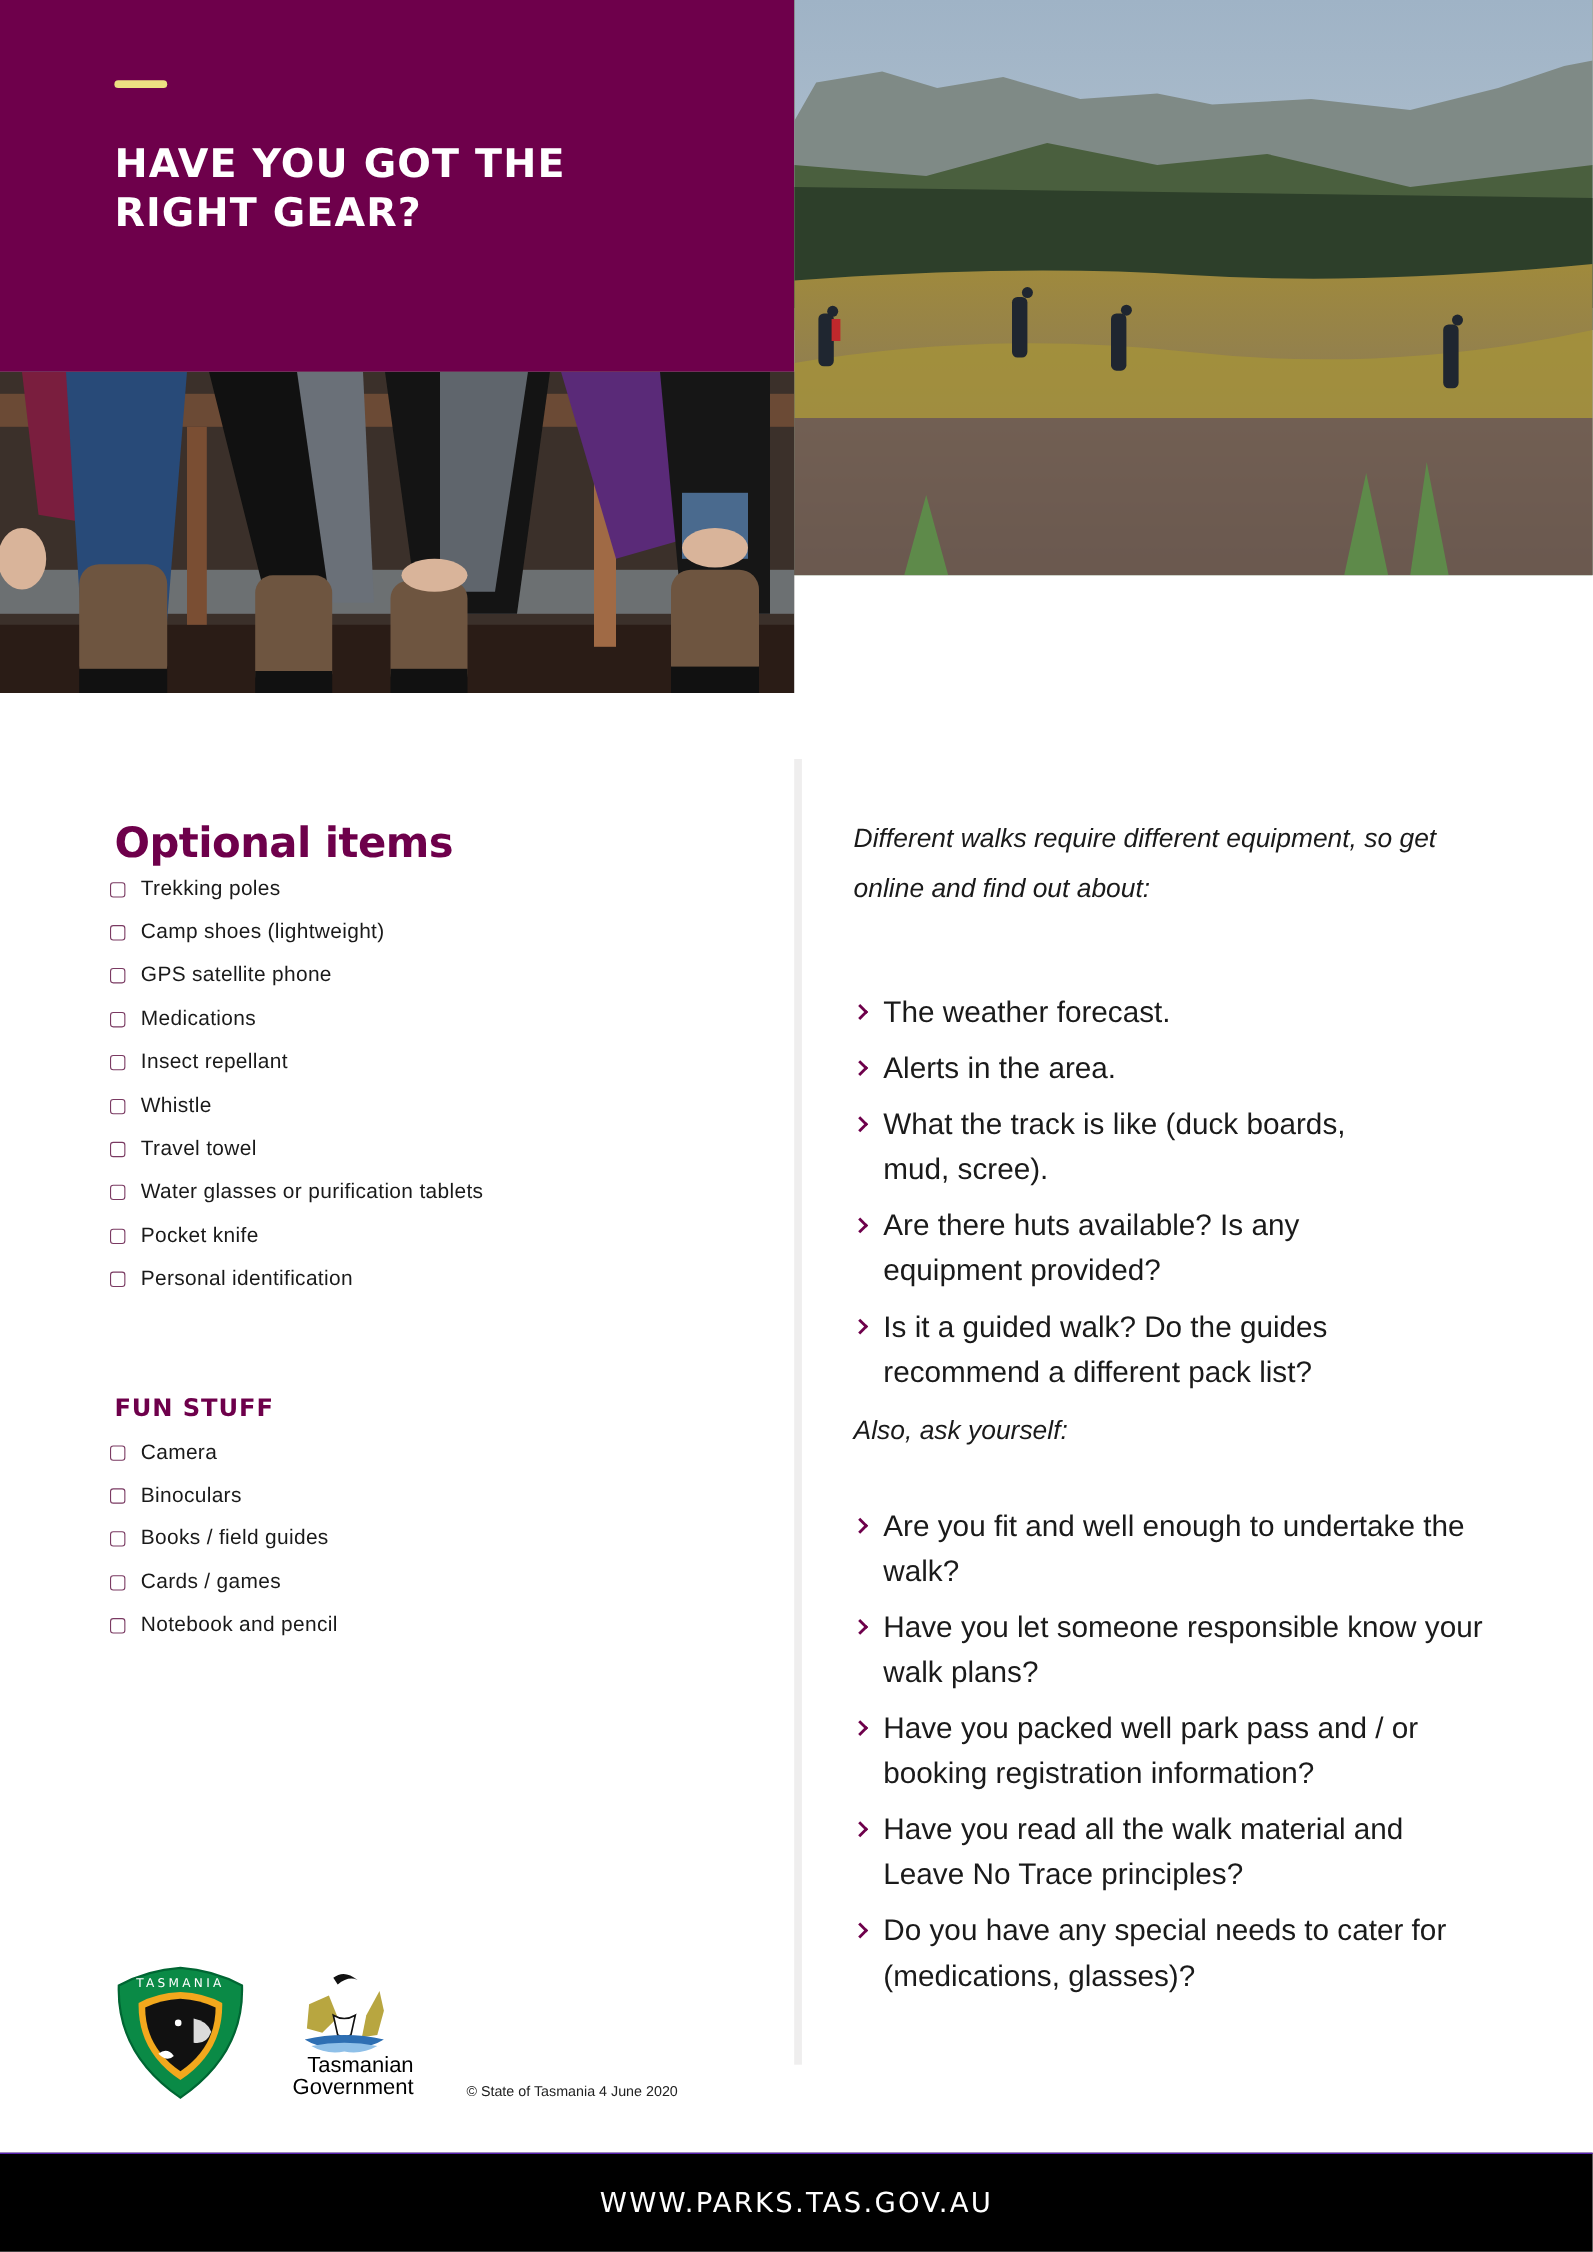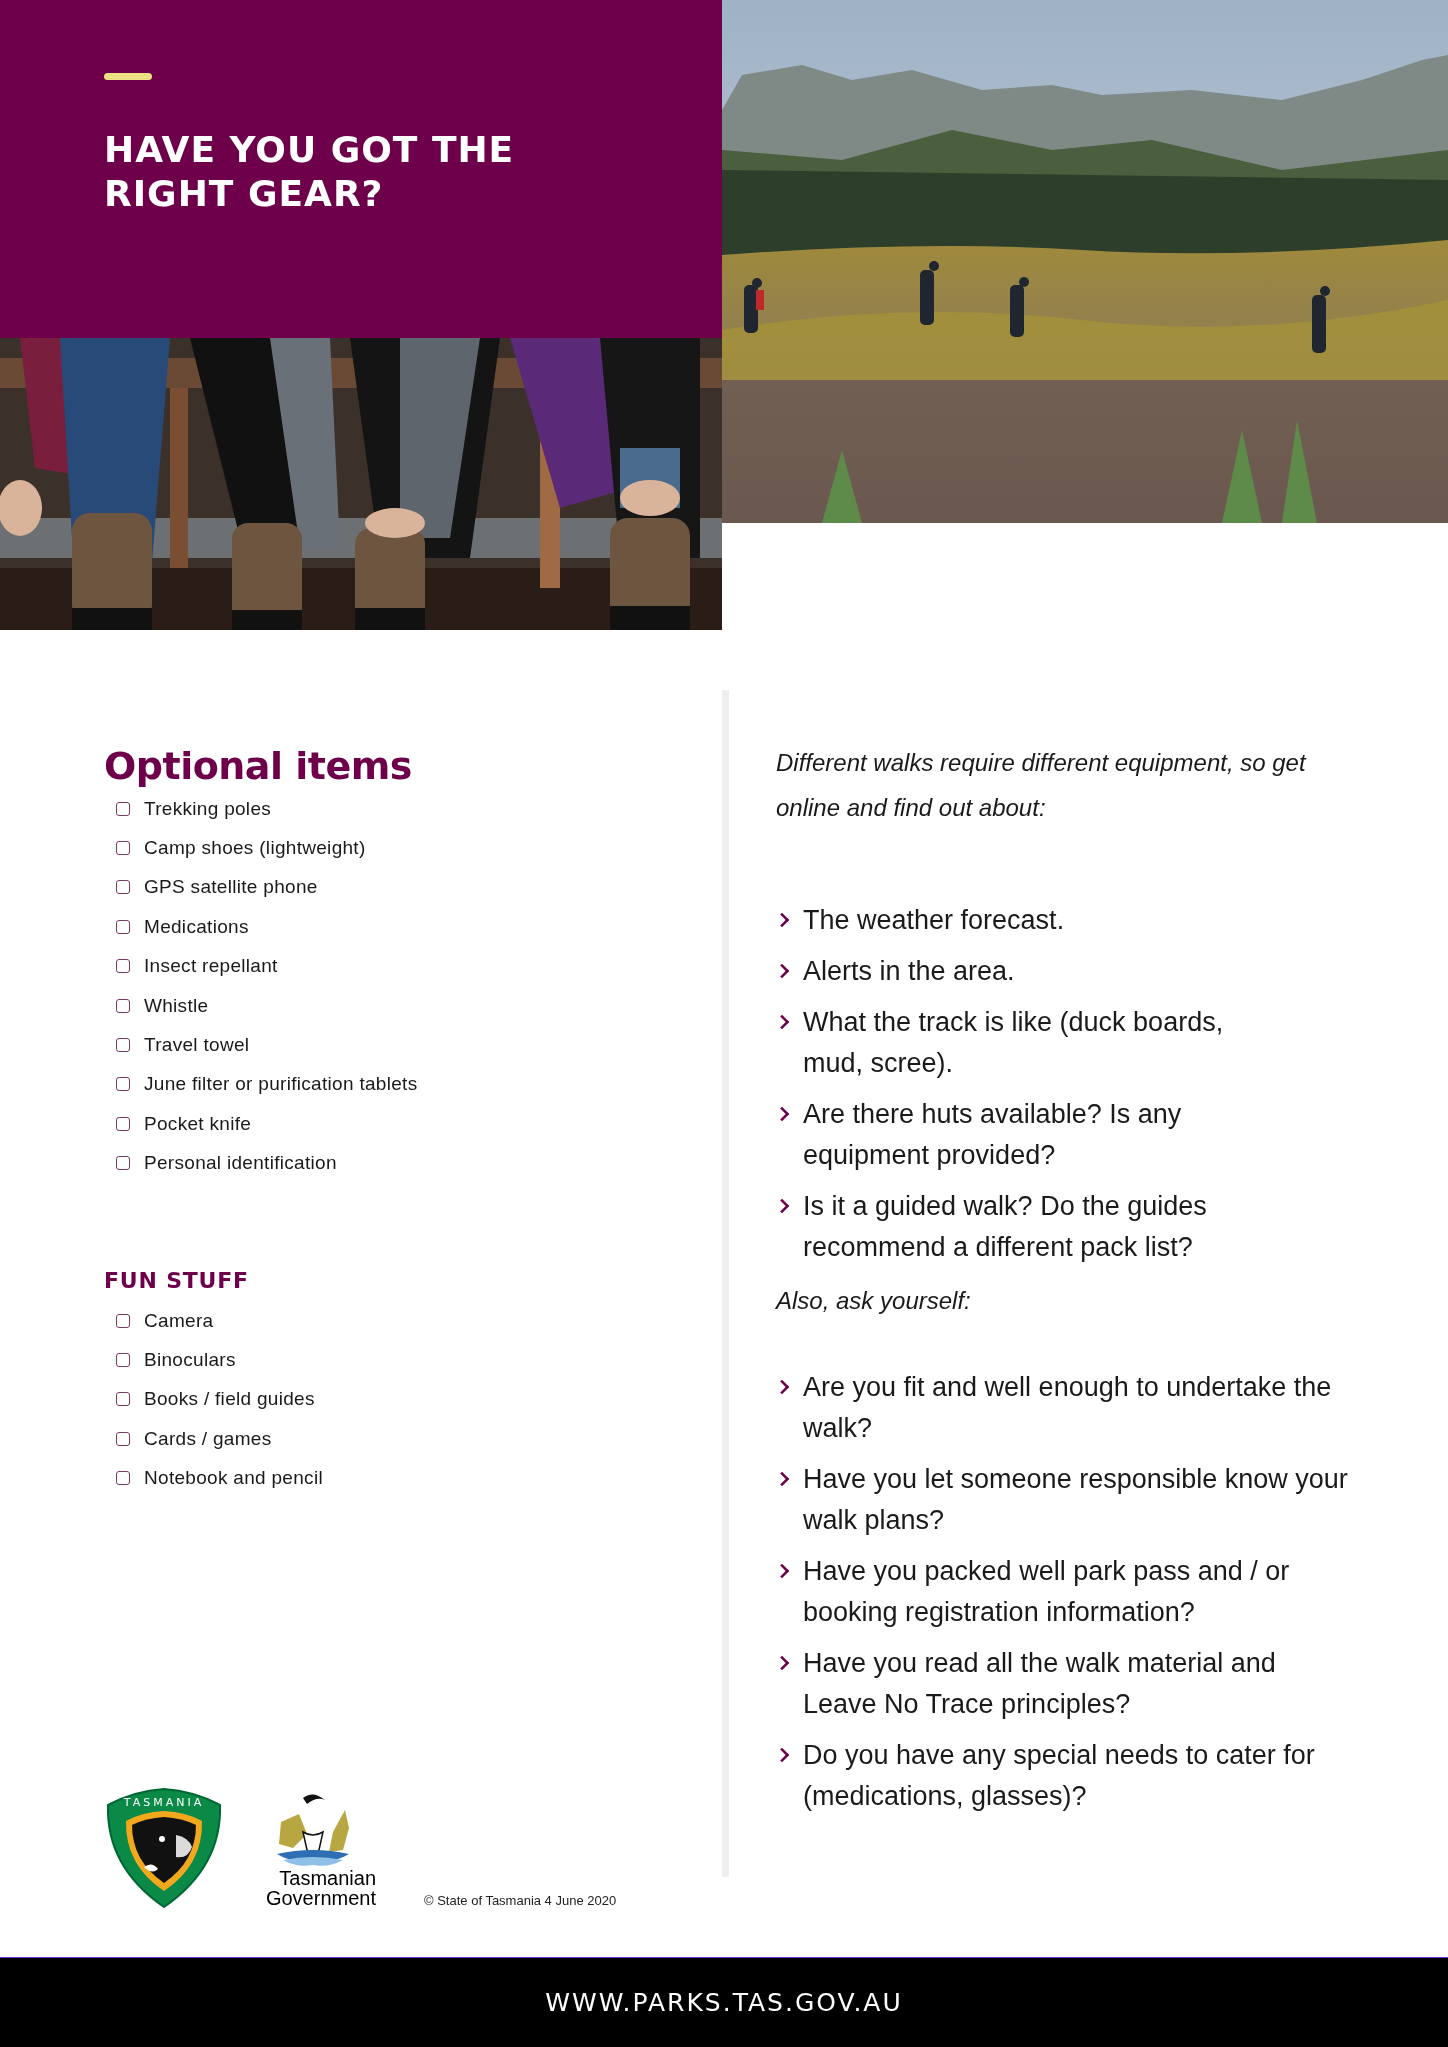--- a/index.html
+++ b/index.html
@@ -26,21 +26,21 @@
   .photo-boots svg, .photo-landscape svg { display: block; width: 100%; height: 100%; }
 
   
   .divider { left: 722px; top: 690px; width: 7px; height: 1187px; background: #efeeee; }
 
   
   .section-title {
     left: 104px; top: 742px; color: #6e004b; font-size: 38px; font-weight: bold;
     font-family: "DejaVu Sans", sans-serif; letter-spacing: -0.5px; line-height: 48px;
   }
-  .checklist { left: 116px; list-style: none; margin: 0; padding: 0; }
+  .checklist { left: 100px; list-style: none; margin: 0; padding: 0; }
   .checklist li { height: 39.4px; display: flex; align-items: center; font-size: 19px; color: #1a1a1a; letter-spacing: 0.3px; }
   .checkbox {
     width: 12px; height: 12px; border: 1.6px solid #7a3a62; border-radius: 3px;
     margin-right: 14px; flex: 0 0 auto; background: #fff; cursor: pointer;
   }
   .optional-list { top: 789px; }
   .fun-title {
     left: 104px; top: 1268px; color: #6e004b; font-size: 22px; font-weight: bold; letter-spacing: 0.8px;
     font-family: "DejaVu Sans", sans-serif;
     text-align: center;
@@ -184,21 +184,21 @@
   <li>
       <span class="checkbox"></span>
       <span>Whistle</span>
     </li>
   <li>
       <span class="checkbox"></span>
       <span>Travel towel</span>
     </li>
   <li>
       <span class="checkbox"></span>
-      <span>June filter or purification tablets</span>
+      <span>Water glasses or purification tablets</span>
     </li>
   <li>
       <span class="checkbox"></span>
       <span>Pocket knife</span>
     </li>
   <li>
       <span class="checkbox"></span>
       <span>Personal identification</span>
     </li>
 </ul>

